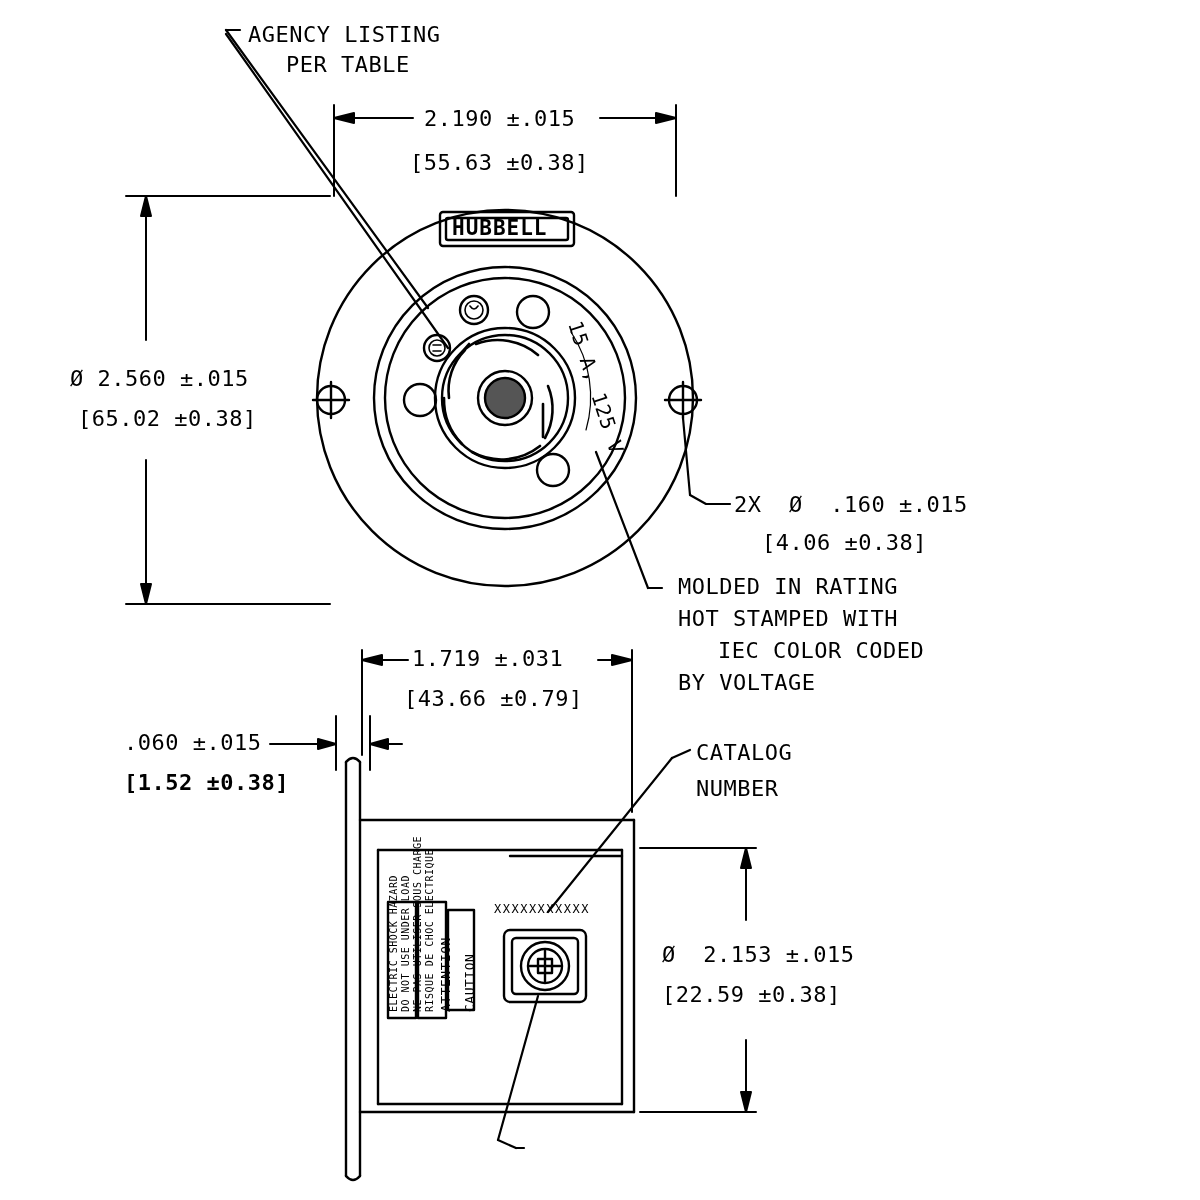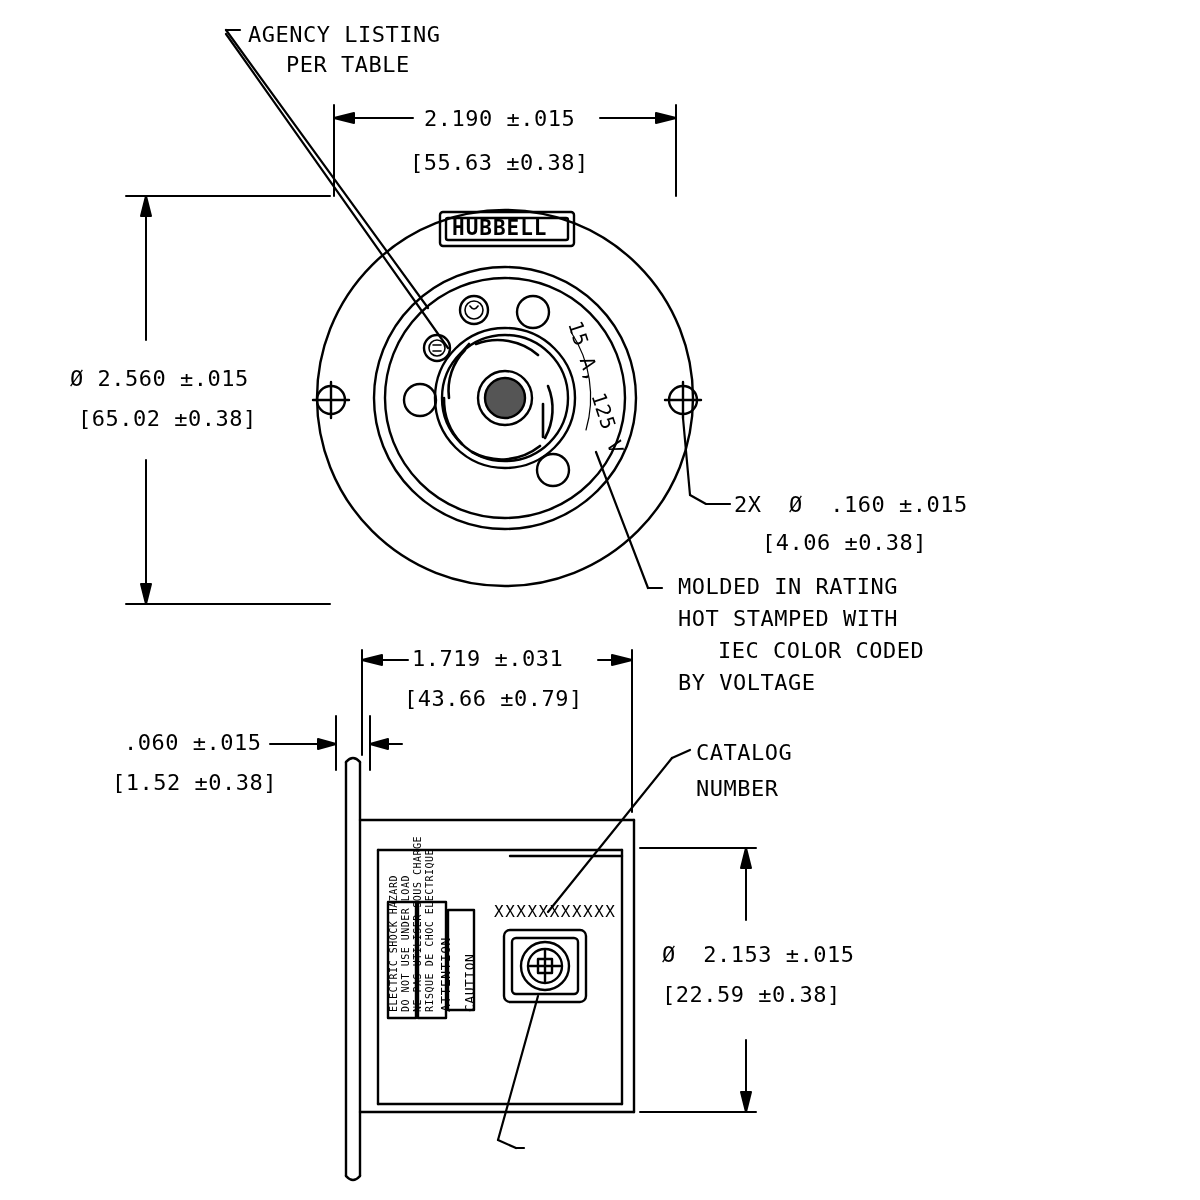--- a/index.html
+++ b/index.html
@@ -3,21 +3,21 @@
 <meta charset="utf-8">
 <style>
   html,body{margin:0;padding:0;background:#ffffff;}
   body{width:1200px;height:1200px;font-family:"DejaVu Sans Mono",monospace;color:#111;position:relative;overflow:hidden;}
   #stage{position:relative;width:1200px;height:1200px;}
   svg{position:absolute;left:0;top:0;}
   .txt{position:absolute;white-space:pre;font-family:"DejaVu Sans Mono",monospace;color:#000;letter-spacing:0.5px;}
   .t22{font-size:22px;}
   .t21{font-size:21px;}
   .t20{font-size:20px;}
-  .t16{font-size:16px;}
+  .t16{font-size:12px;}
   .t13{font-size:13px;}
   .t10{font-size:10px;}
   .rot{transform-origin:left top;}
 </style>
 </head>
 <body>
 
 <div id="stage">
 
 <svg width="1200" height="1200" viewBox="0 0 1200 1200">
@@ -209,21 +209,21 @@
 
 <div class="txt t22" style="left:678px;top:574px;">MOLDED IN RATING</div>
 <div class="txt t22" style="left:678px;top:606px;">HOT STAMPED WITH</div>
 <div class="txt t22" style="left:678px;top:638px;margin-left:40px;">IEC COLOR CODED</div>
 <div class="txt t22" style="left:678px;top:670px;">BY VOLTAGE</div>
 
 <div class="txt t22" style="left:412px;top:646px;">1.719 ±.031</div>
 <div class="txt t22" style="left:404px;top:686px;">[43.66 ±0.79]</div>
 
 <div class="txt t22" style="left:124px;top:730px;">.060 ±.015</div>
-<div class="txt t22" style="left:112px;top:770px;">[1.52 ±0.38]</div>
+<div class="txt t22" style="left:124px;top:770px;font-weight:bold;">[1.52 ±0.38]</div>
 
 <div class="txt t22" style="left:696px;top:740px;">CATALOG</div>
 <div class="txt t22" style="left:696px;top:776px;">NUMBER</div>
 
 <div class="txt t16" style="left:494px;top:902px;letter-spacing:1.5px;">XXXXXXXXXXX</div>
 
 <div class="txt t13 rot" style="left:462px;top:1012px;transform:rotate(-90deg);letter-spacing:0.5px;">CAUTION</div>
 <div class="txt t13 rot" style="left:438px;top:1012px;transform:rotate(-90deg);letter-spacing:0.5px;">ATTENTION</div>
 <div class="txt t10 rot" style="left:424px;top:1012px;transform:rotate(-90deg);">RISQUE DE CHOC ELECTRIQUE</div>
 <div class="txt t10 rot" style="left:412px;top:1012px;transform:rotate(-90deg);">NE PAS UTILISER SOUS CHARGE</div>

